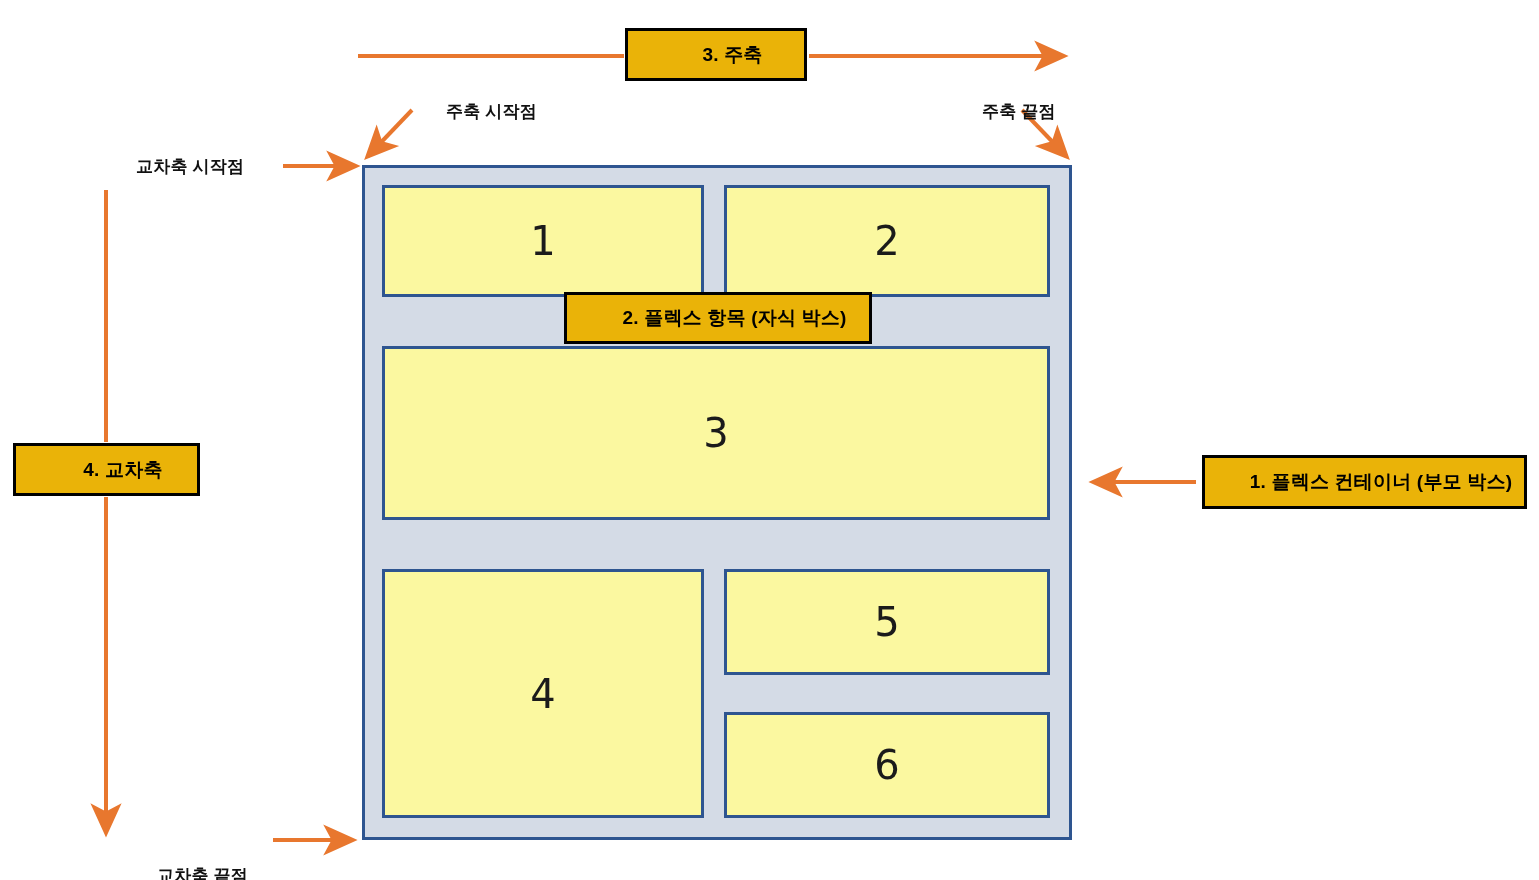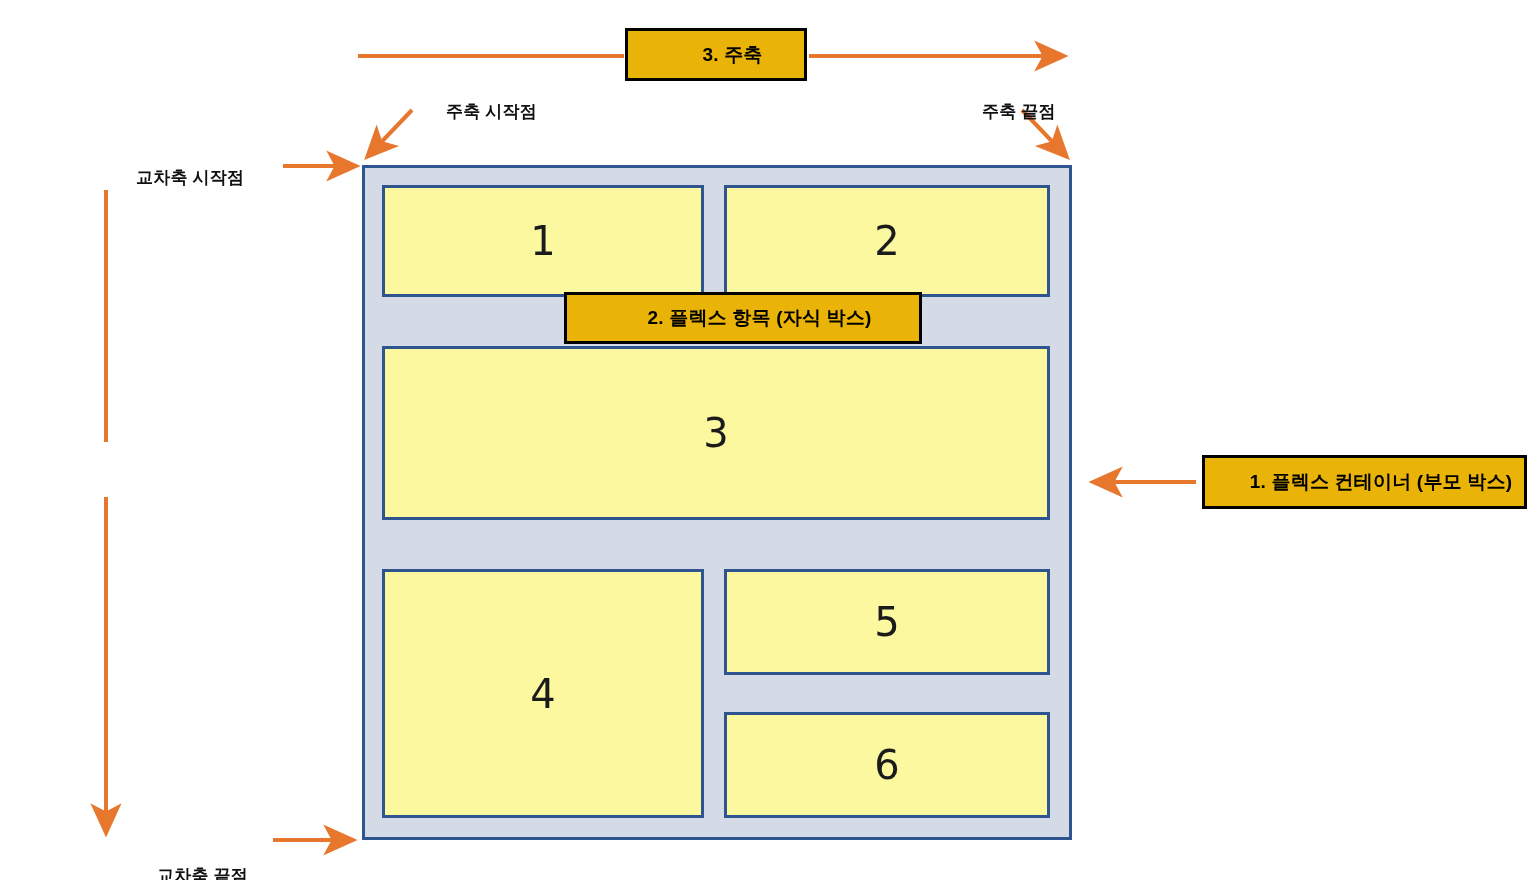--- a/index.html
+++ b/index.html
@@ -117,42 +117,42 @@
   }
   .callout-cross-axis {
     left: 13px;
     top: 443px;
     width: 187px;
     height: 53px;
   }
   .callout-flex-item {
     left: 564px;
     top: 292px;
-    width: 358px;
+    width: 308px;
     height: 52px;
   }
   .callout-flex-container {
     left: 1202px;
     top: 455px;
     width: 325px;
     height: 54px;
   }
 
   
   .annot {
     position: absolute;
     font-size: 17px;
     font-weight: 700;
     color: #111111;
     white-space: nowrap;
     letter-spacing: 0.2px;
   }
   .annot-main-start  { left: 425px; top: 100px; margin-left: 21px; }
   .annot-main-end    { left: 982px; top: 100px; }
-  .annot-cross-start { left: 136px; top: 166px; }
+  .annot-cross-start { left: 136px; top: 155px; }
   .annot-cross-end   { left: 157px; top: 864px; }
 </style>
 </head>
 <body>
 
 <div id="stage">
 
   <svg class="arrows" viewBox="0 0 1539 880" xmlns="http://www.w3.org/2000/svg">
     <defs>
       <marker id="ah" markerWidth="9" markerHeight="9" refX="7.2" refY="4.5" orient="auto" markerUnits="strokeWidth">
@@ -207,20 +207,23 @@
           <span>6</span>
         </div>
       </div>
     </div>
   </div>
 
   <div class="callout callout-main-axis">
     <span>3. 주축</span>
   </div>
 
+  <div class="callout callout-cross-axis">
+    <span>4. 교차축</span>
+  </div>
 
   <div class="callout callout-flex-item">
     <span>2. 플렉스 항목 (자식 박스)</span>
   </div>
 
   <div class="callout callout-flex-container">
     <span>1. 플렉스 컨테이너 (부모 박스)</span>
   </div>
 
   <div class="annot annot-main-start">주축 시작점</div>

